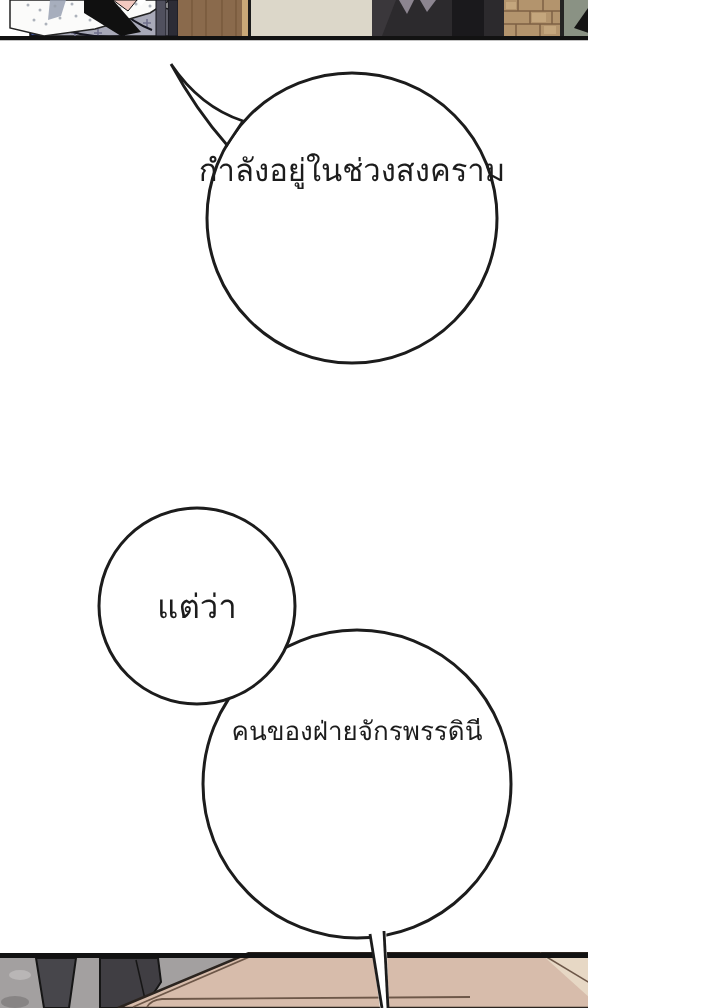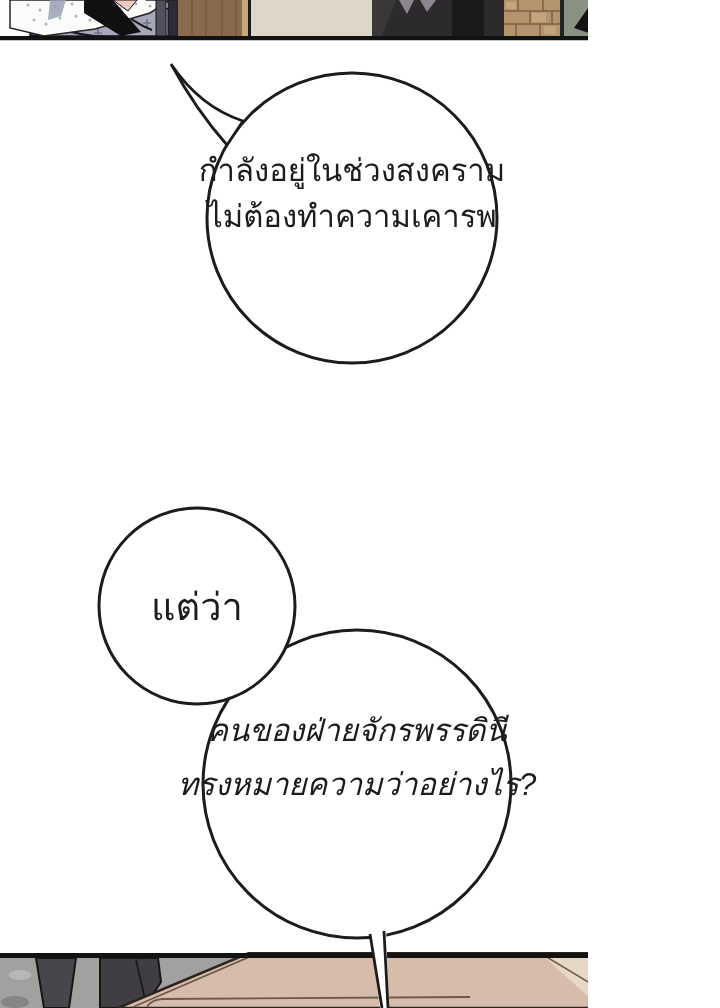--- a/index.html
+++ b/index.html
@@ -20,22 +20,22 @@
   .bubble-text {
     position: absolute;
     z-index: 2;
     text-align: center;
     color: #1c1c1c;
     font-family: "Liberation Sans", sans-serif;
     font-weight: 400;
   }
   .bubble-text .line { white-space: nowrap; }
   .b1 { left: 182px; top: 148px; width: 340px; font-size: 31px; line-height: 46px; }
-  .b2 { left: 97px;  top: 584px; width: 200px; font-size: 38px; line-height: 46px; }
-  .b3 { left: 167px; top: 704px; width: 380px; font-size: 31px; line-height: 54px; font-style: italic; }
+  .b2 { left: 97px;  top: 584px; width: 200px; font-size: 33px; line-height: 46px; }
+  .b3 { left: 167px; top: 704px; width: 380px; font-size: 26px; line-height: 54px; }
 </style>
 </head>
 <body>
 
 <div class="stage">
 
   <svg class="artwork" viewBox="0 0 720 1008" xmlns="http://www.w3.org/2000/svg">
     <defs>
       <clipPath id="topclip">
           <rect x="0" y="0" width="720" height="40.5"></rect>
@@ -173,25 +173,23 @@
       <line x1="384" y1="931" x2="388" y2="1008" stroke="#1c1c1c" stroke-width="2.8"></line>
     </g>
 
     <g>
       <circle cx="197" cy="606" r="98" fill="#ffffff" stroke="#1c1c1c" stroke-width="3"></circle>
     </g>
   </svg>
 
   <div class="bubble-text b1">
     <div class="line">กำลังอยู่ในช่วงสงคราม</div>
-    <div class="line">ไม่ต้องทำความเคารพ</div>
   </div>
 
   <div class="bubble-text b2">
     <div class="line">แต่ว่า</div>
   </div>
 
   <div class="bubble-text b3">
     <div class="line">คนของฝ่ายจักรพรรดินี</div>
-    <div class="line">ทรงหมายความว่าอย่างไร?</div>
   </div>
 
 </div>
 
 </body></html>

